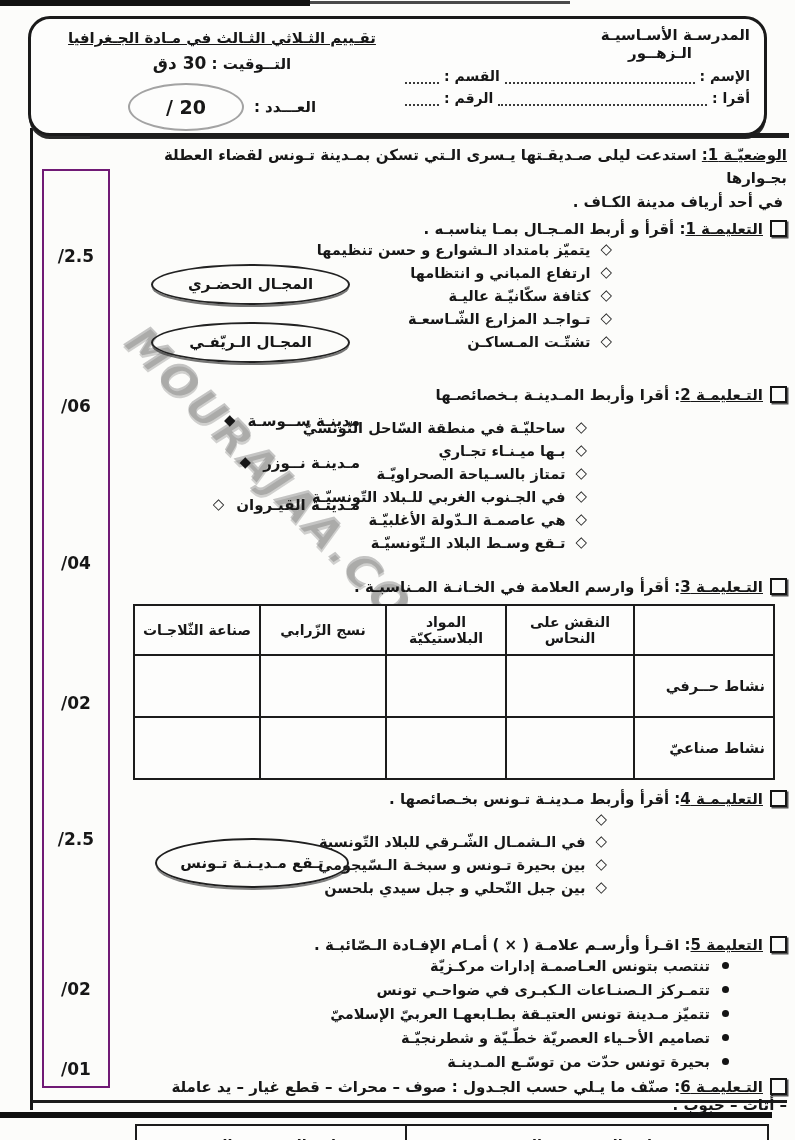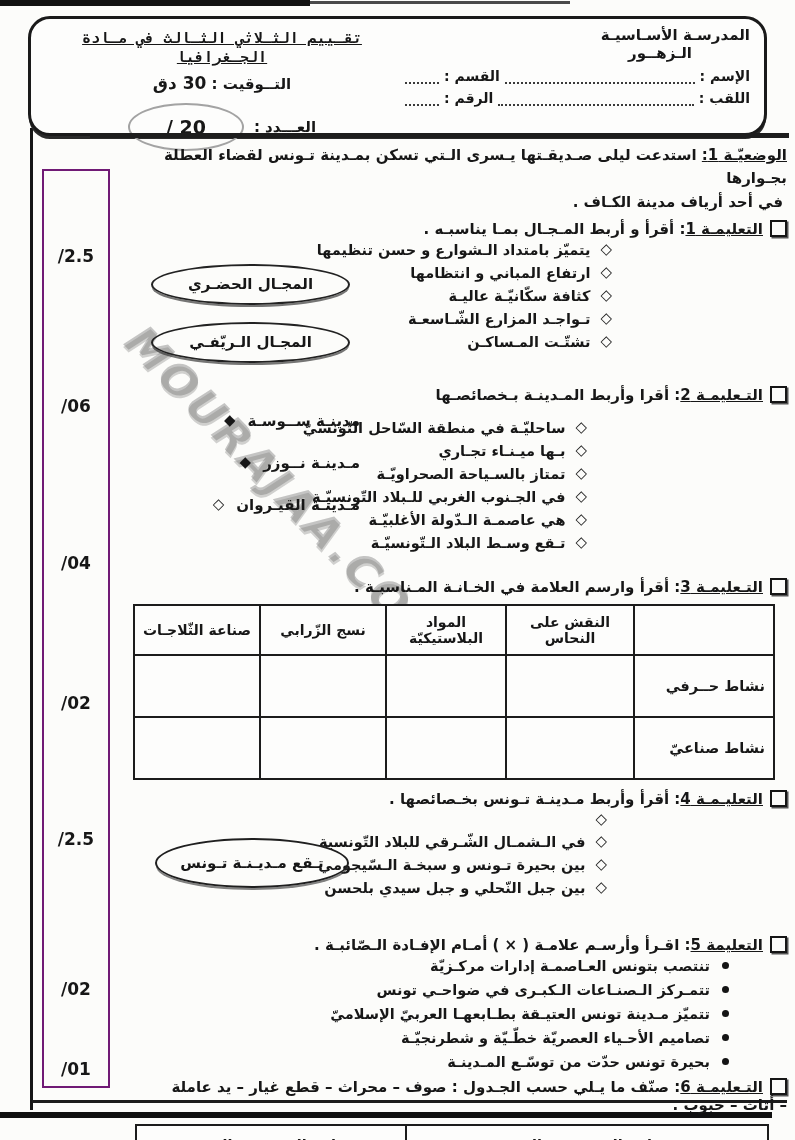--- a/index.html
+++ b/index.html
@@ -19,21 +19,21 @@
   .header{position:absolute;top:16px;left:28px;right:28px;height:114px;
           border:3px solid #1a1a1a;border-radius:22px;background:#fdfdfc;
           box-shadow:0 4px 0 -1px #2a2a2a;}
   .school{position:absolute;top:7px;right:14px;width:345px;font-size:15px;}
   .school-l1{text-align:right;}
   .school-l2{text-align:right;padding-right:58px;letter-spacing:4px;}
   .field-row{display:flex;align-items:flex-end;gap:5px;font-size:14px;margin-top:6px;}
   .dotted{flex:1;border-bottom:2px dotted #3a3a3a;height:13px;min-width:30px;}
   .dotted.short{flex:0 0 34px;}
   .titlebox{position:absolute;top:10px;left:16px;width:350px;text-align:center;font-size:15px;}
-  .exam-title{text-decoration:underline;font-family:Liberation Mono, monospace;}
+  .exam-title{text-decoration:underline;}
   .time-line{margin-top:6px;}
   .time-value{font-size:17px;letter-spacing:1px;}
   .score-line{display:flex;align-items:center;justify-content:center;gap:10px;margin-top:10px;}
   .oval-badge{width:112px;height:44px;border:2px solid #a3a3a3;border-radius:50%;
               display:flex;align-items:center;justify-content:center;font-size:19px;}
   .ltr{direction:ltr;unicode-bidi:embed;}
   .header-rule{position:absolute;top:133px;left:90px;right:6px;height:5px;background:#1d1d1d;}
 
   
   .score-col{position:absolute;top:169px;left:42px;width:64px;height:915px;border:2px solid #701a75;}
@@ -106,21 +106,21 @@
     <div class="school">
       <div class="school-l1">المدرسـة الأسـاسيـة</div>
       <div class="school-l2">الـزهــور</div>
       <div class="field-row">
         <span>الإسم :</span>
         <span class="dotted"></span>
         <span>القسم :</span>
         <span class="dotted short"></span>
       </div>
       <div class="field-row">
-        <span>اللقب :</span>
+        <span>أقرا :</span>
         <span class="dotted"></span>
         <span>الرقم :</span>
         <span class="dotted short"></span>
       </div>
     </div>
     <div class="titlebox">
       <div class="exam-title">تقـييم الثـلاثي الثـالث في مـادة الجـغرافيا</div>
       <div class="time-line">
         <span>التــوقيت :</span>
         <span class="time-value">30 دق</span>

